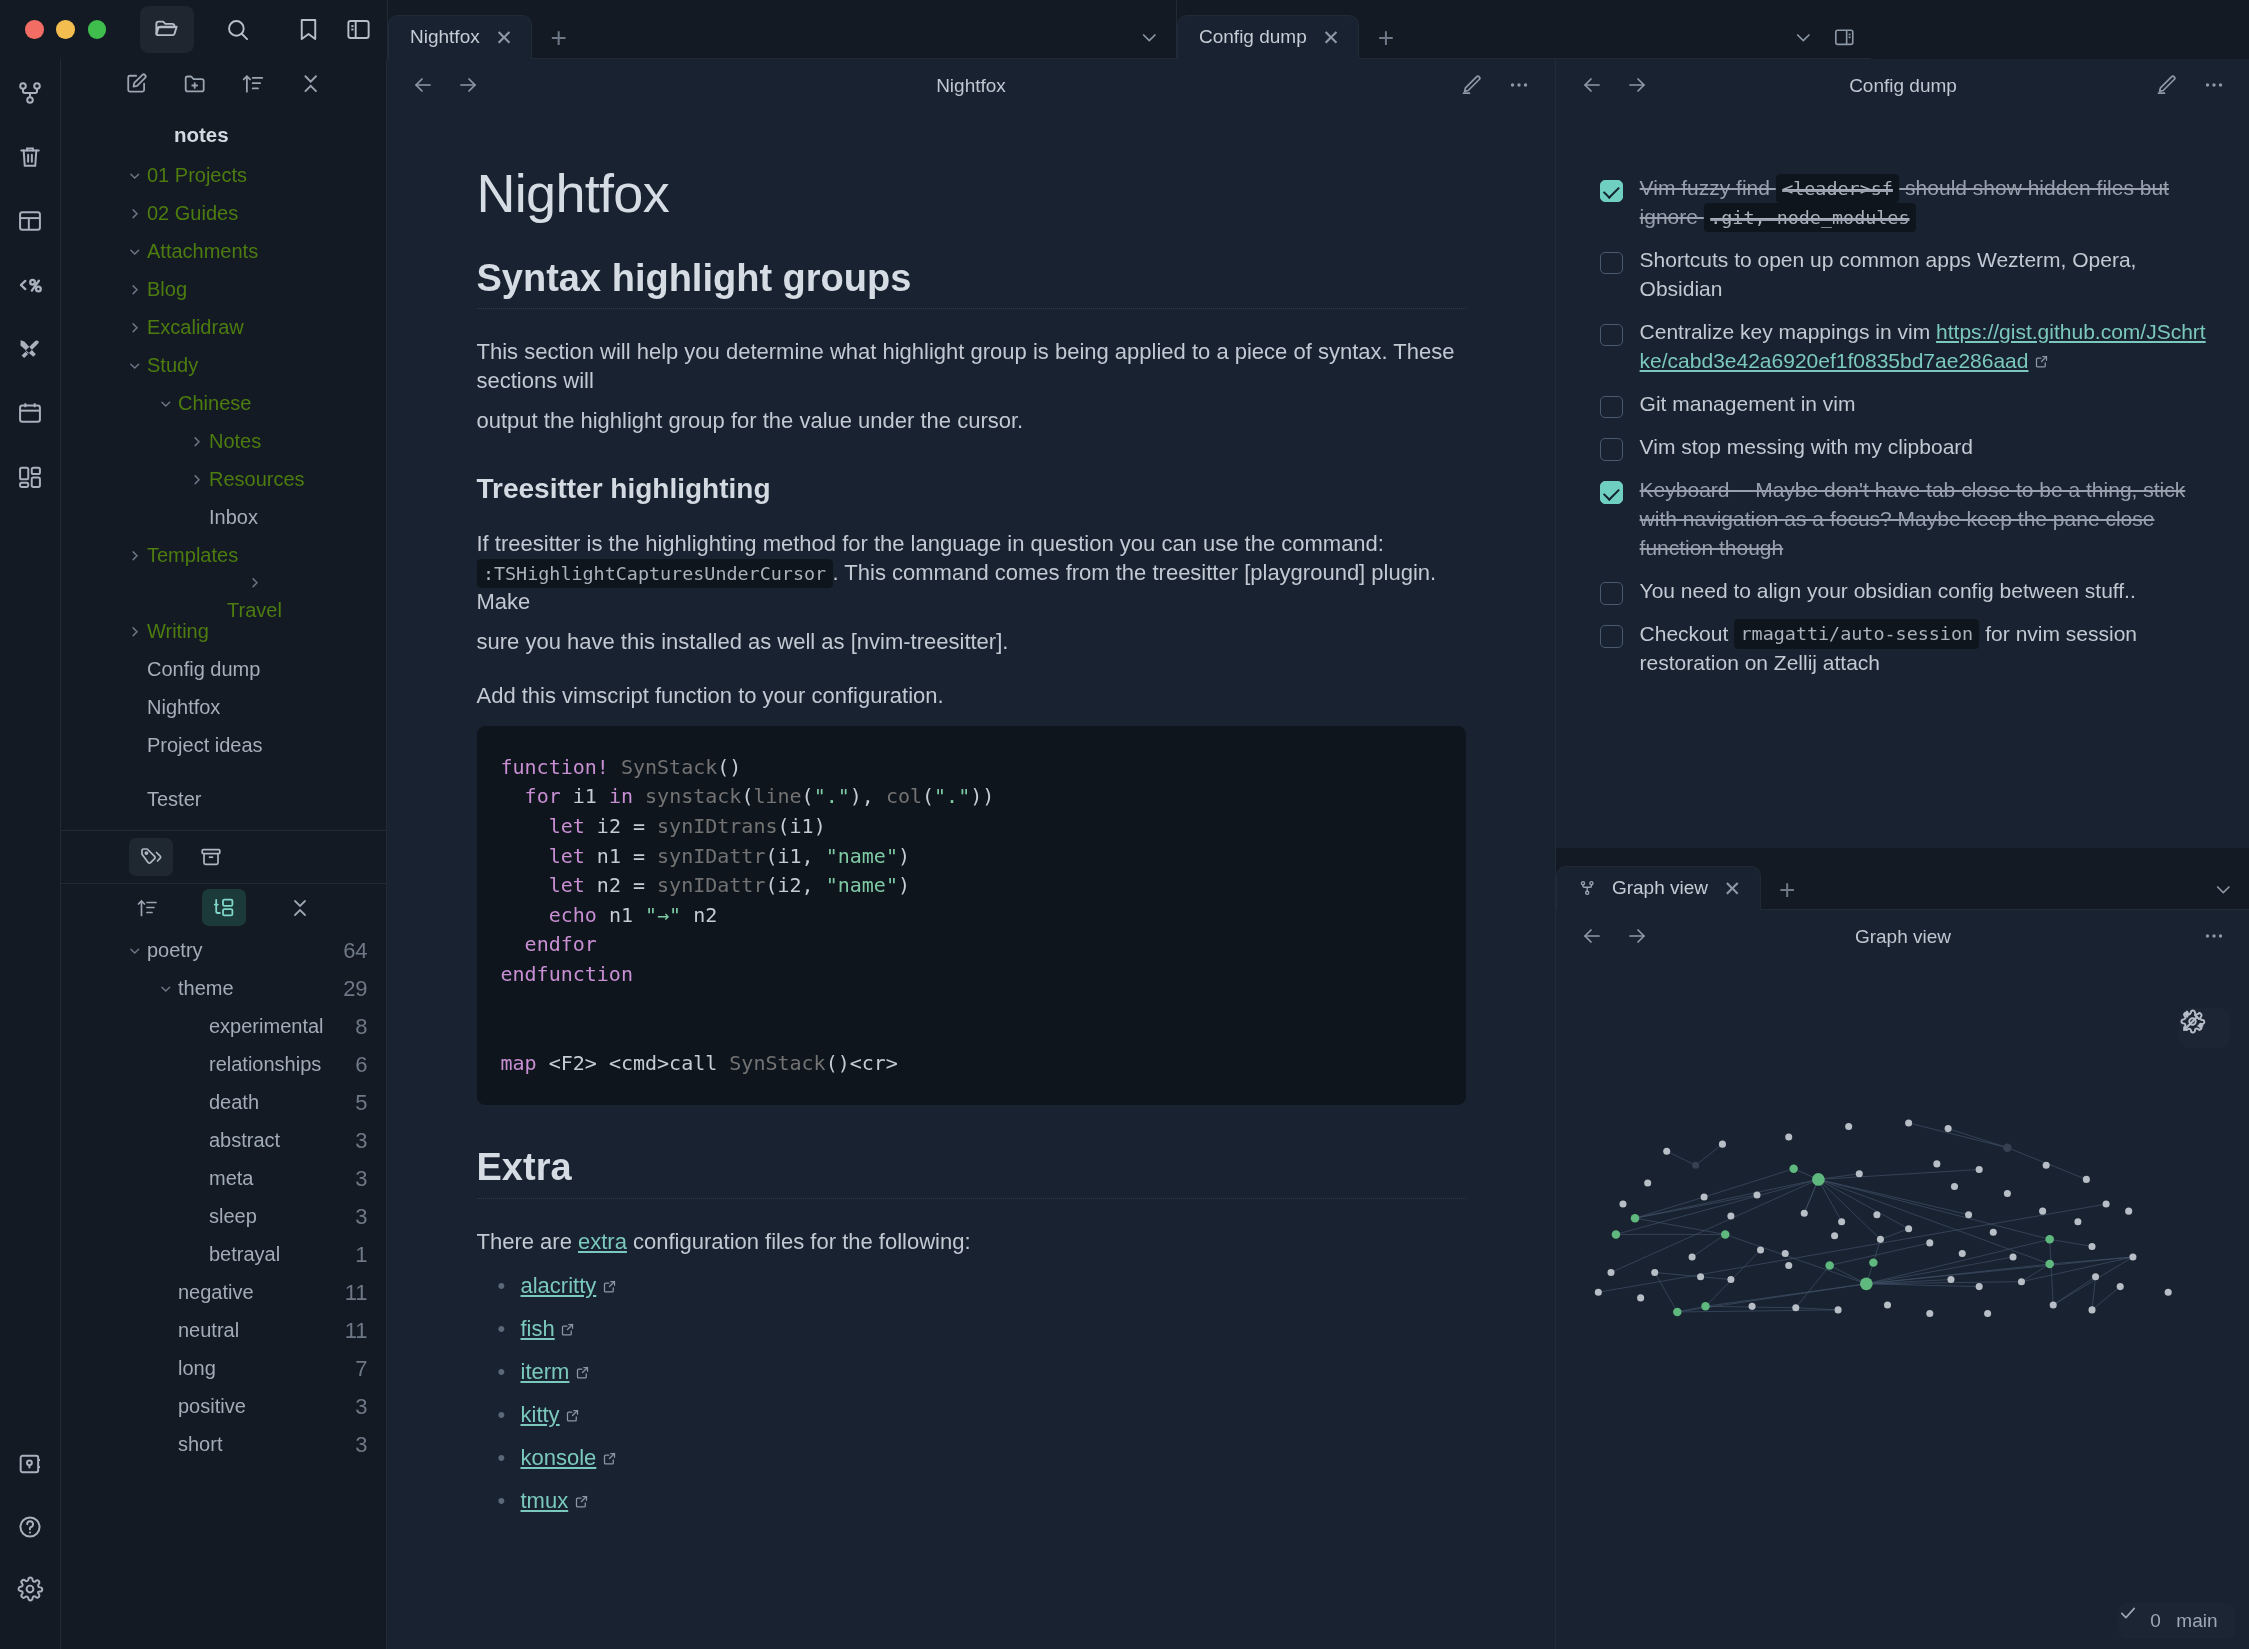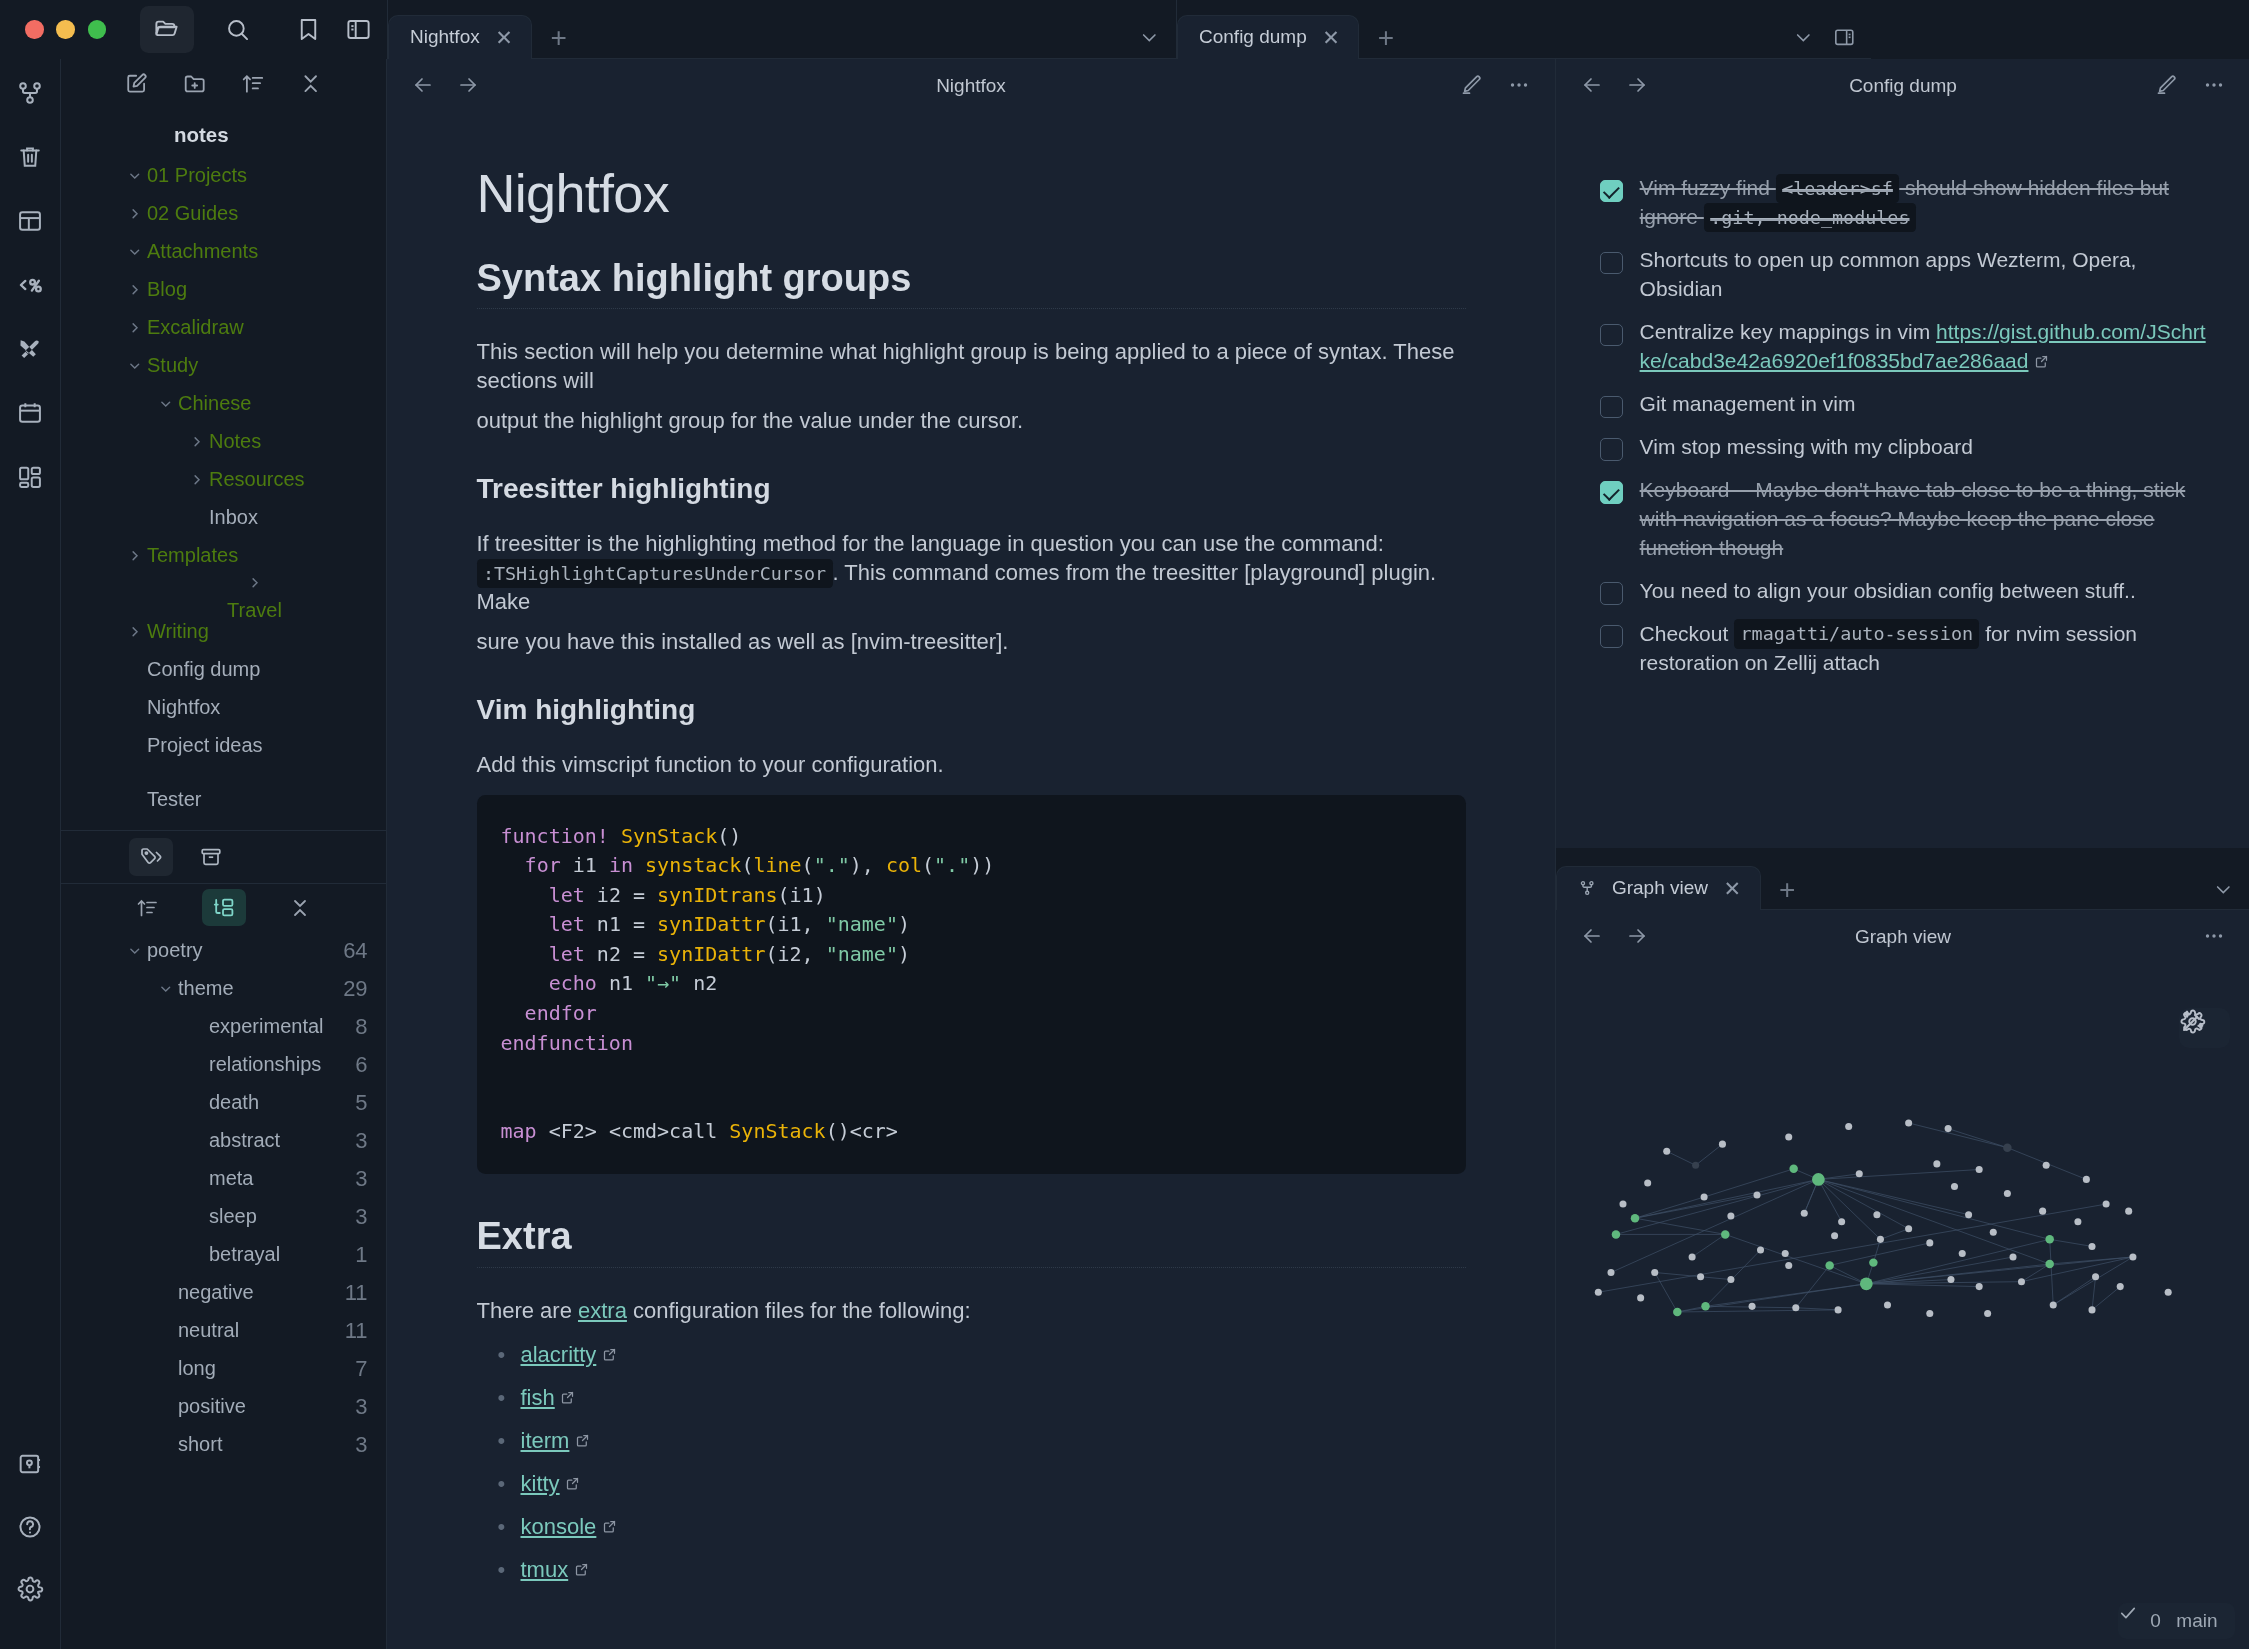--- a/index.html
+++ b/index.html
@@ -125,21 +125,21 @@
   code.inl {
     font-family: "DejaVu Sans Mono", monospace; font-size: 18.4px;
     background: #0F151D; color: #A9B2BD; padding: 4.2px 6.4px; border-radius: 4.2px;
   }
   .codeblock {
     background: #0F151D; border-radius: 8.5px; padding: 27px 24px;
     font-family: "DejaVu Sans Mono", monospace; font-size: 20px; line-height: 1.48;
     margin: 15.5px 0 41px 0; white-space: pre; overflow: hidden;
   }
   .kw { color: #C88FD3; }
-  .fn { color: #eab308; text-align: right; }
+  .fn { color: #737373; text-align: right; }
   .str { color: #7FC9A5; }
   .red { color: #D16E7E; }
   .plain { color: #C5CCD6; }
   .lnk { color: #7BC9BC; text-decoration: underline; }
   ul.bullets { list-style: none; margin-top: 17px; }
   ul.bullets li { font-size: 22px; color: #C2C9D3; margin-bottom: 17px; padding-left: 44px; position: relative; }
   ul.bullets li::before { content: "•"; position: absolute; left: 21px; color: #5B6878; }
   .ext { display: inline-block; margin-left: 5.7px; color: #8D96A3; }
   .ext svg { width: 15px; height: 15px; vertical-align: -0.7px; }
 
@@ -650,21 +650,20 @@
         <div class="p">This section will help you determine what highlight group is being applied to a piece of syntax. These sections will</div>
         <div class="p gap">output the highlight group for the value under the cursor.</div>
 
         <div class="h3">Treesitter highlighting</div>
         <div class="p">
           <span>If treesitter is the highlighting method for the language in question you can use the command:</span><br>
           <code class="inl">:TSHighlightCapturesUnderCursor</code><span>. This command comes from the treesitter [playground] plugin. Make</span>
         </div>
         <div class="p gap">sure you have this installed as well as [nvim-treesitter].</div>
 
-        <div class="h3">Vim highlighting</div>
         <div class="p">Add this vimscript function to your configuration.</div>
 
         <div class="codeblock" id="codeblock"><span class="kw">function!</span> <span class="fn">SynStack</span><span class="plain">(</span><span class="plain">)</span>
   <span class="kw">for</span> <span class="plain">i1</span> <span class="kw">in</span> <span class="fn">synstack</span><span class="plain">(</span><span class="fn">line</span><span class="plain">(</span><span class="str">"."</span><span class="plain">)</span><span class="plain">,</span> <span class="fn">col</span><span class="plain">(</span><span class="str">"."</span><span class="plain">)</span><span class="plain">)</span>
     <span class="kw">let</span> <span class="plain">i2</span> <span class="plain">=</span> <span class="fn">synIDtrans</span><span class="plain">(</span><span class="plain">i1</span><span class="plain">)</span>
     <span class="kw">let</span> <span class="plain">n1</span> <span class="plain">=</span> <span class="fn">synIDattr</span><span class="plain">(</span><span class="plain">i1</span><span class="plain">,</span> <span class="str">"name"</span><span class="plain">)</span>
     <span class="kw">let</span> <span class="plain">n2</span> <span class="plain">=</span> <span class="fn">synIDattr</span><span class="plain">(</span><span class="plain">i2</span><span class="plain">,</span> <span class="str">"name"</span><span class="plain">)</span>
     <span class="kw">echo</span> <span class="plain">n1</span> <span class="str">"→"</span> <span class="plain">n2</span>
   <span class="kw">endfor</span>
 <span class="kw">endfunction</span>

